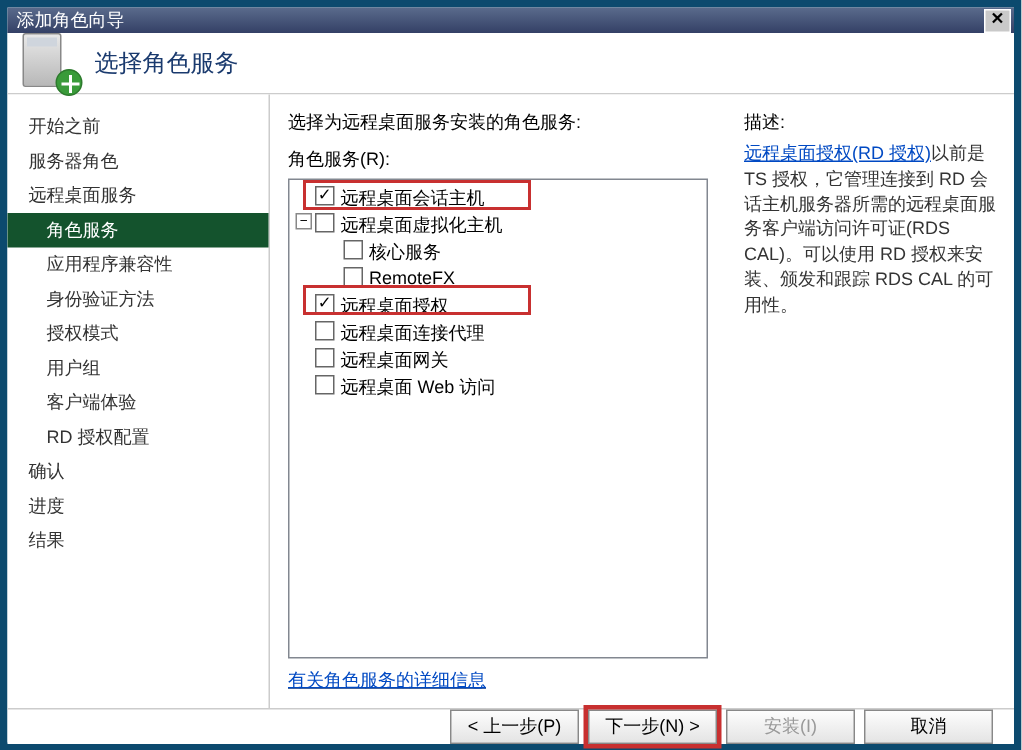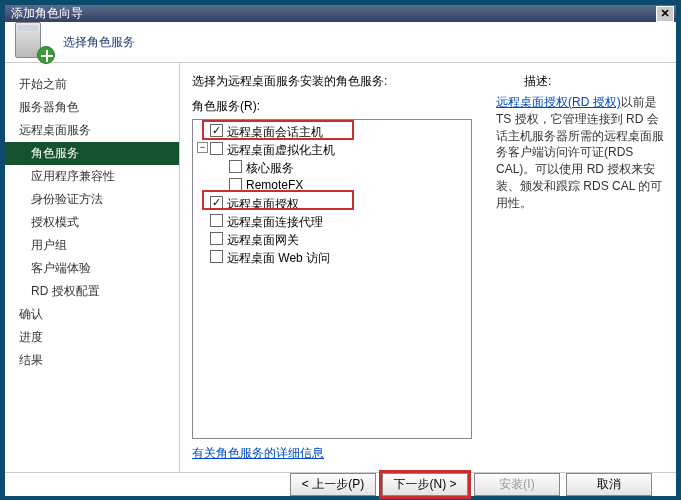--- a/index.html
+++ b/index.html
@@ -9,44 +9,44 @@
 .titlebar .title { flex: 1; padding-left: 4px; font-weight: normal; }
 .titlebar .close { width: 18px; height: 16px; background: #c9c9c9; border: 1px solid #fff; display: flex; align-items: center; justify-content: center; color: #000; font-weight: bold; font-size: 11px; line-height: 1; }
 .header { background: #fff; display: flex; align-items: center; height: 56px; border-bottom: 1px solid #ccc; padding-left: 10px; }
 .header-icon { width: 38px; height: 40px; margin-right: 10px; position: relative; }
 .server-icon { width: 26px; height: 36px; background: linear-gradient(#e8e8e8,#b8b8b8); border: 1px solid #888; border-radius: 2px; }
 .server-icon::before { content:""; position:absolute; left:3px; top:3px; width:20px; height:6px; background:#cfd5dd; }
 .plus { position:absolute; right:-2px; bottom:-2px; width:18px; height:18px; background:#3a9b3a; border-radius:50%; border:1px solid #2d7a2d; }
 .plus::before, .plus::after { content:""; position:absolute; background:#fff; }
 .plus::before { left:8px; top:3px; width:2px; height:12px; }
 .plus::after { left:3px; top:8px; width:12px; height:2px; }
-.header-title { font-size: 12px; color: #1a3a6e; }
+.header-title { font-size: 16px; color: #1a3a6e; }
 .body { flex:1; display:flex; background:#fff; }
 .sidebar { width: 175px; border-right: 1px solid #ccc; padding: 10px 0; }
 .nav-item { padding: 3px 14px; color: #333; cursor: pointer; }
 .nav-item.indent { padding-left: 26px; }
 .nav-item.selected { background: #14532d; color: #fff; }
 .content { flex:1; display:flex; position: relative; }
 .main { flex: 1; padding: 10px 8px 0 12px; display:flex; flex-direction:column; }
 .desc-panel { width: 180px; padding: 10px 10px 0 0; }
 .instr { margin-bottom: 8px; }
 .label-row { margin-bottom: 4px; }
 .tree-box { border: 1px solid #828790; width: 280px; height: 320px; overflow: auto; padding: 4px 2px; }
 .tree-item { display: flex; align-items: flex-start; height: 18px; padding-left: 2px; }
 .tree-item.child { padding-left: 34px; }
 .tree-item .exp { width:11px; height:11px; border:1px solid #888; margin-right:2px; display:flex; align-items:center; justify-content:center; font-size:9px; line-height:1; background:#fff; }
 .tree-item .cb { width:13px; height:13px; border:1px solid #666; margin-right:4px; background:#fff; display:flex; align-items:center; justify-content:center; font-size:11px; line-height:1; color:#000; }
 .tree-item .cb.checked::after { content:"✓"; }
 .highlight { border: 2px solid #c83030; position:absolute; pointer-events:none; }
-.desc-title { margin-bottom: 4px; margin-left: 28px; }
+.desc-title { margin-bottom: 4px; }
 .desc-text { color: #333; line-height: 1.4; }
 .desc-text a { color: #0049c3; text-decoration: underline; }
 .link-row { margin-top: auto; padding: 6px 0 10px 0; text-decoration: underline; }
 .link-row a { color: #0049c3; text-decoration: underline; cursor:pointer; }
-.footer { height: 42px; border-top: 1px solid #ccc; display:flex; align-items:center; justify-content:flex-end; gap:6px; padding-right: 24px; background:#fff; }
+.footer { height: 42px; border-top: 1px solid #ccc; display:flex; align-items:center; justify-content:flex-end; gap:6px; padding-right: 14px; background:#fff; }
 .btn { min-width: 86px; height: 23px; border: 1px solid #888; background: linear-gradient(#fdfdfd,#e4e4e4); cursor:pointer; padding: 0 8px; }
 .btn:disabled { color: #999; cursor: default; }
 .btn-highlight { outline: 3px solid #c83030; }
 </style>
 </head>
 <body>
 
 <div class="window">
   <div class="titlebar">
     <span class="title">添加角色向导</span>

